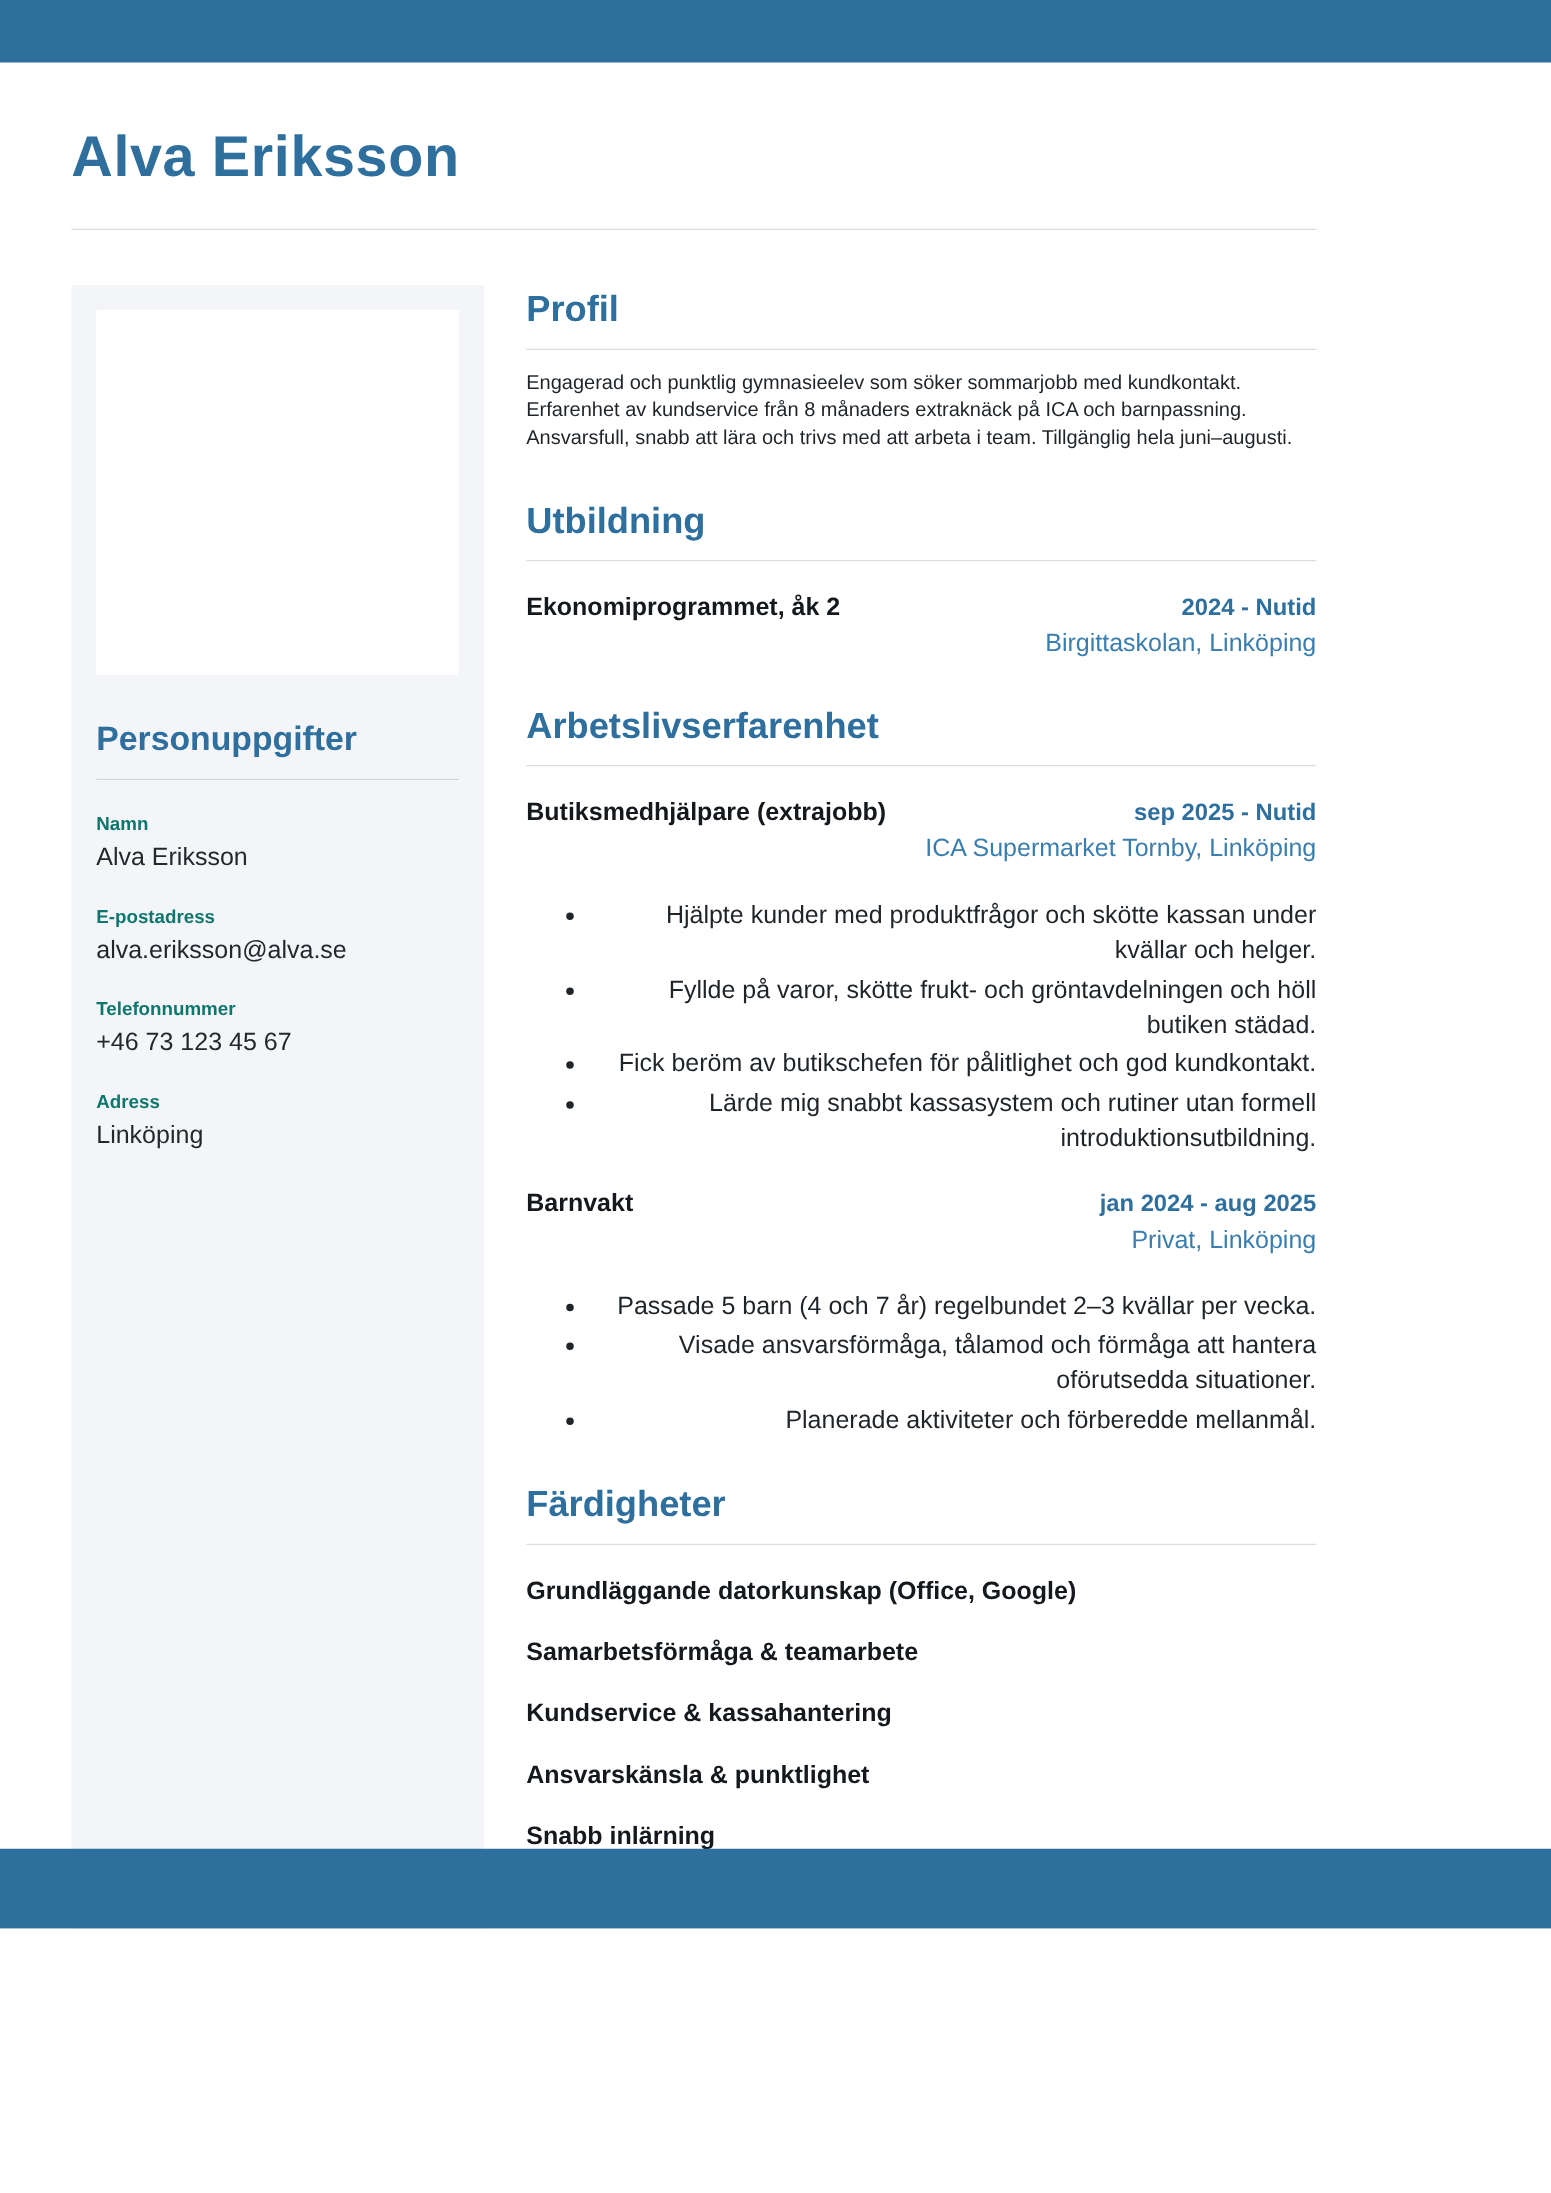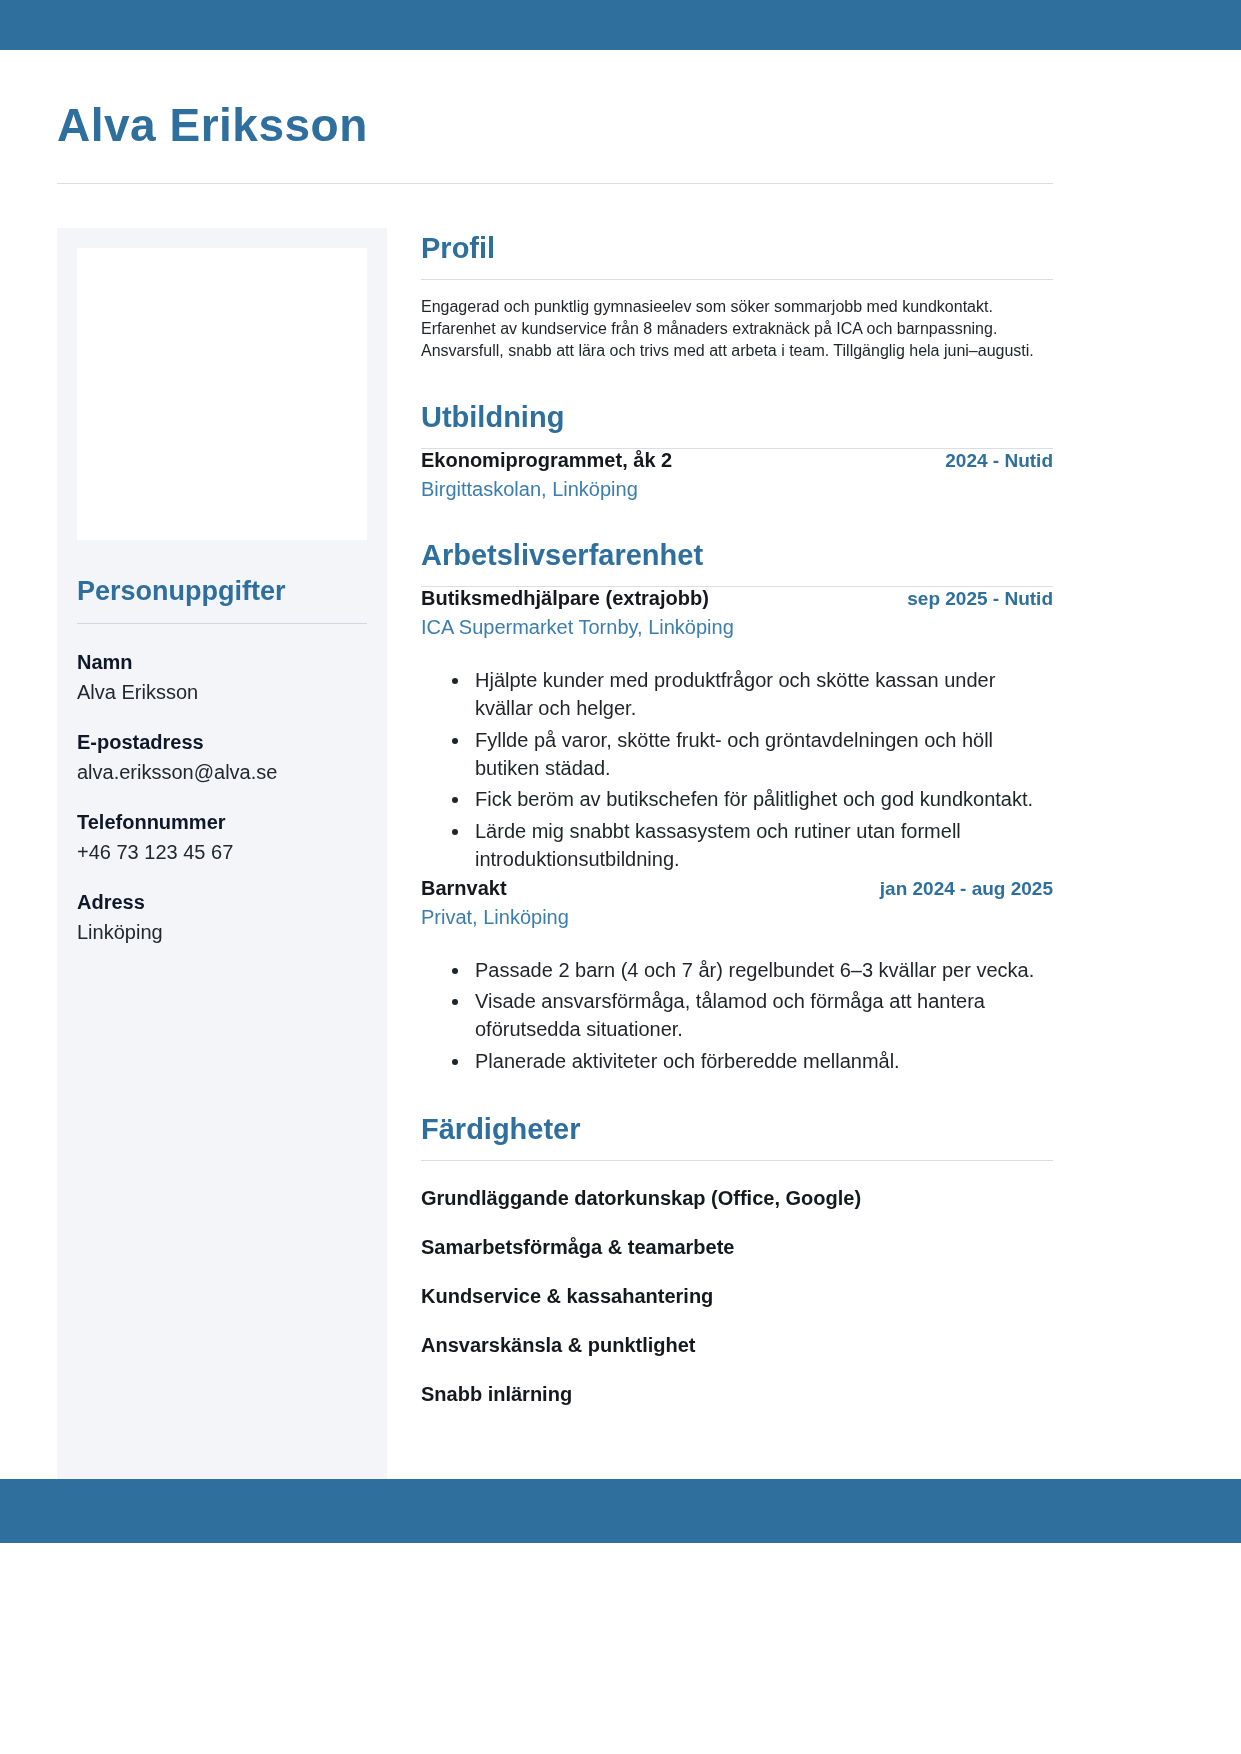--- a/index.html
+++ b/index.html
@@ -73,24 +73,24 @@
     color:var(--accent);
   }
   .sidebar-rule{
     border-bottom:1px solid #d2d7dd;
     margin:16px 0 0;
   }
   .field{
     margin-top:27px;
   }
   .field-label{
-    font-size:20px;
+    font-size:15px;
     font-weight:bold;
     margin-bottom:7px;
-    color:#0f172a;
+    color:#0f766e;
   }
   .field-value{
     font-size:20px;
     color:#23282d;
   }
   .main{
     flex:1;
     padding-top:4px;
     min-width:0;
   }
@@ -105,20 +105,22 @@
   .section-rule{
     border-bottom:1px solid var(--rule);
     margin-top:14px;
   }
   .profile-text{
     margin:16px 0 0;
     font-size:16px;
     line-height:1.4;
   }
   .entry{
+    margin-top:26px;
+    text-align:right;
   }
   .entry-header{
     display:flex;
     justify-content:space-between;
     align-items:baseline;
     gap:16px;
   }
   .entry-title{
     font-size:20px;
     font-weight:bold;
@@ -233,21 +235,21 @@
             </ul>
           </div>
 
           <div class="entry">
             <div class="entry-header">
               <span class="entry-title">Barnvakt</span>
               <span class="entry-date">jan 2024 - aug 2025</span>
             </div>
             <div class="entry-org">Privat, Linköping</div>
             <ul class="bullets">
-              <li>Passade 2 barn (4 och 7 år) regelbundet 6–3 kvällar per vecka.</li>
+              <li>Passade 5 barn (4 och 7 år) regelbundet 2–3 kvällar per vecka.</li>
               <li>Visade ansvarsförmåga, tålamod och förmåga att hantera oförutsedda situationer.</li>
               <li>Planerade aktiviteter och förberedde mellanmål.</li>
             </ul>
           </div>
         </section>
 
         <section class="section">
           <h2 class="section-heading">Färdigheter</h2>
           <div class="section-rule"></div>
           <div class="skills-list">

